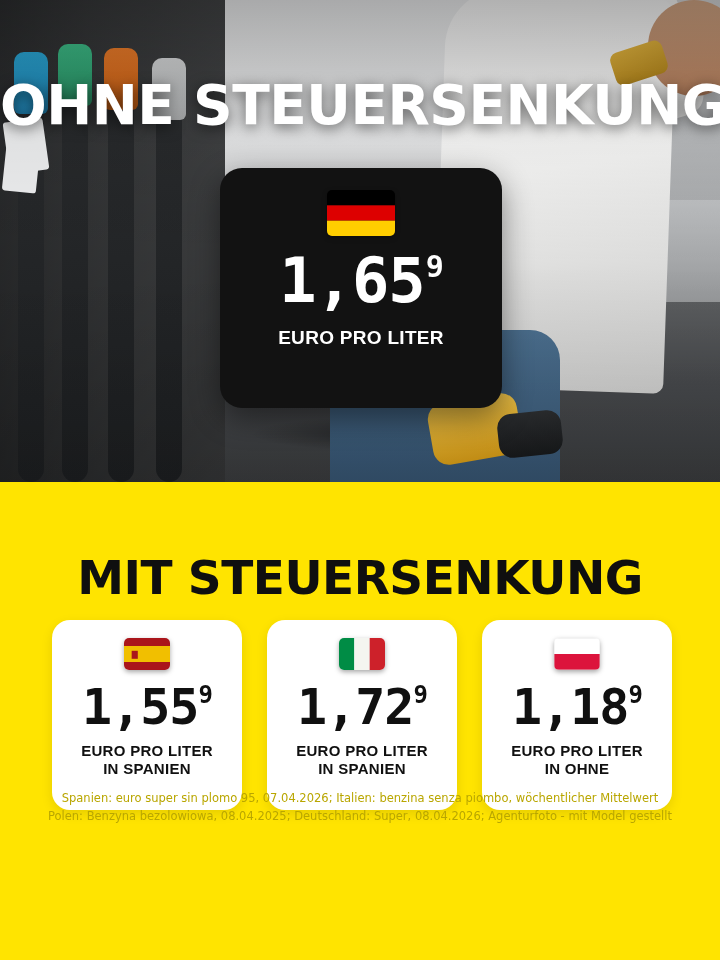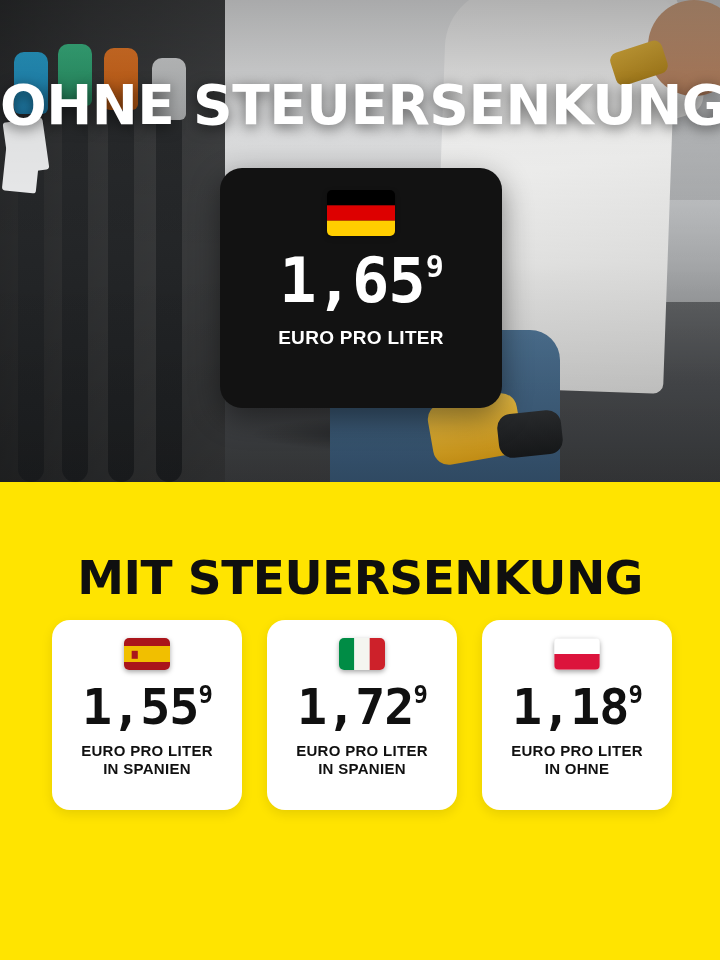--- a/index.html
+++ b/index.html
@@ -296,15 +296,19 @@
             <span class="sup">9</span>
         </div>
         <div class="card-sub">
           <div>EURO PRO LITER</div>
           <div>IN OHNE</div>
         </div>
       </div>
 
     </div>
 
+    <div class="footnotes">
+      <div>Spanien: euro super sin plomo 95, 07.04.2026; Italien: benzina senza piombo, wöchentlicher Mittelwert</div>
+      <div>Polen: Benzyna bezolowiowa, 08.04.2025; Deutschland: Super, 08.04.2026; Agenturfoto - mit Model gestellt</div>
+    </div>
   </div>
 
 </div>
 
 </body></html>

